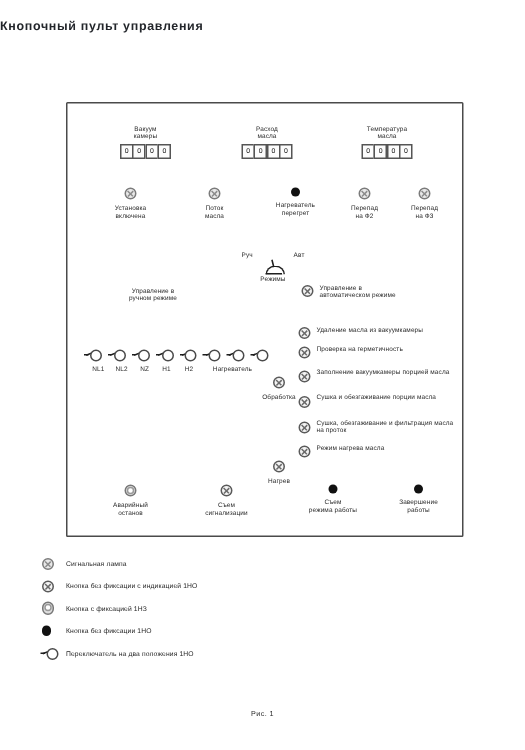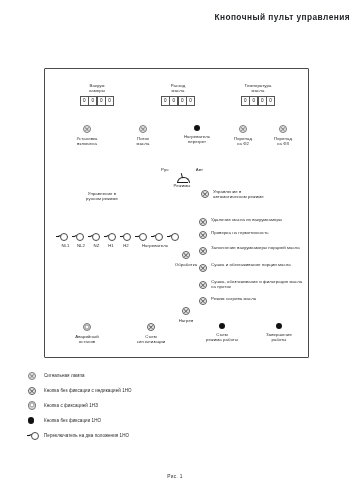--- a/index.html
+++ b/index.html
@@ -9,21 +9,21 @@
     font-family:"Liberation Sans","DejaVu Sans",sans-serif;
     color:#1a1a1a;
     position:relative;
     overflow:hidden;
   }
   .page{position:relative;width:350px;height:500px;}
 
   
   .doc-title{
     position:absolute;top:12px;left:0;width:350px;
-    text-align:right;
+    text-align:left;
     font-size:8.3px;font-weight:bold;letter-spacing:.45px;
     color:#23262b;
   }
 
   
   .panel{
     position:absolute;left:44px;top:68px;
     width:263px;height:288px;
     border:1px solid #4a4a4a;
     background:#fff;

